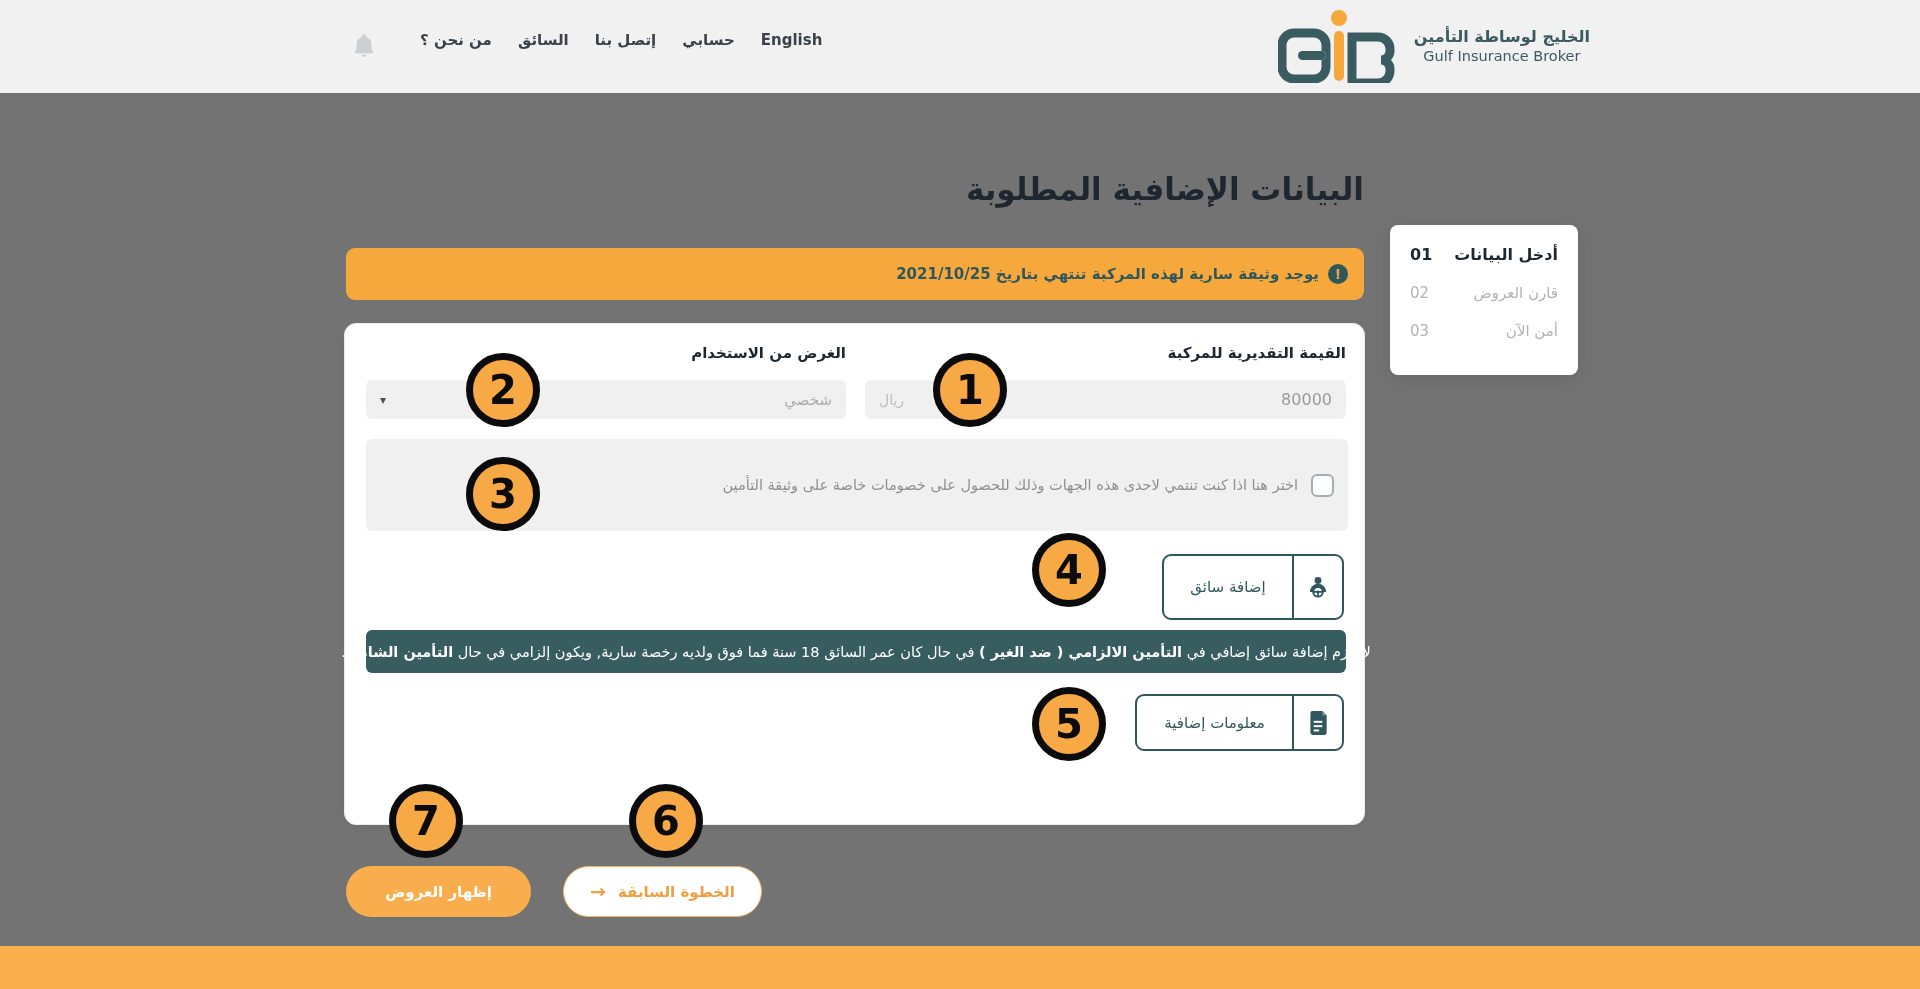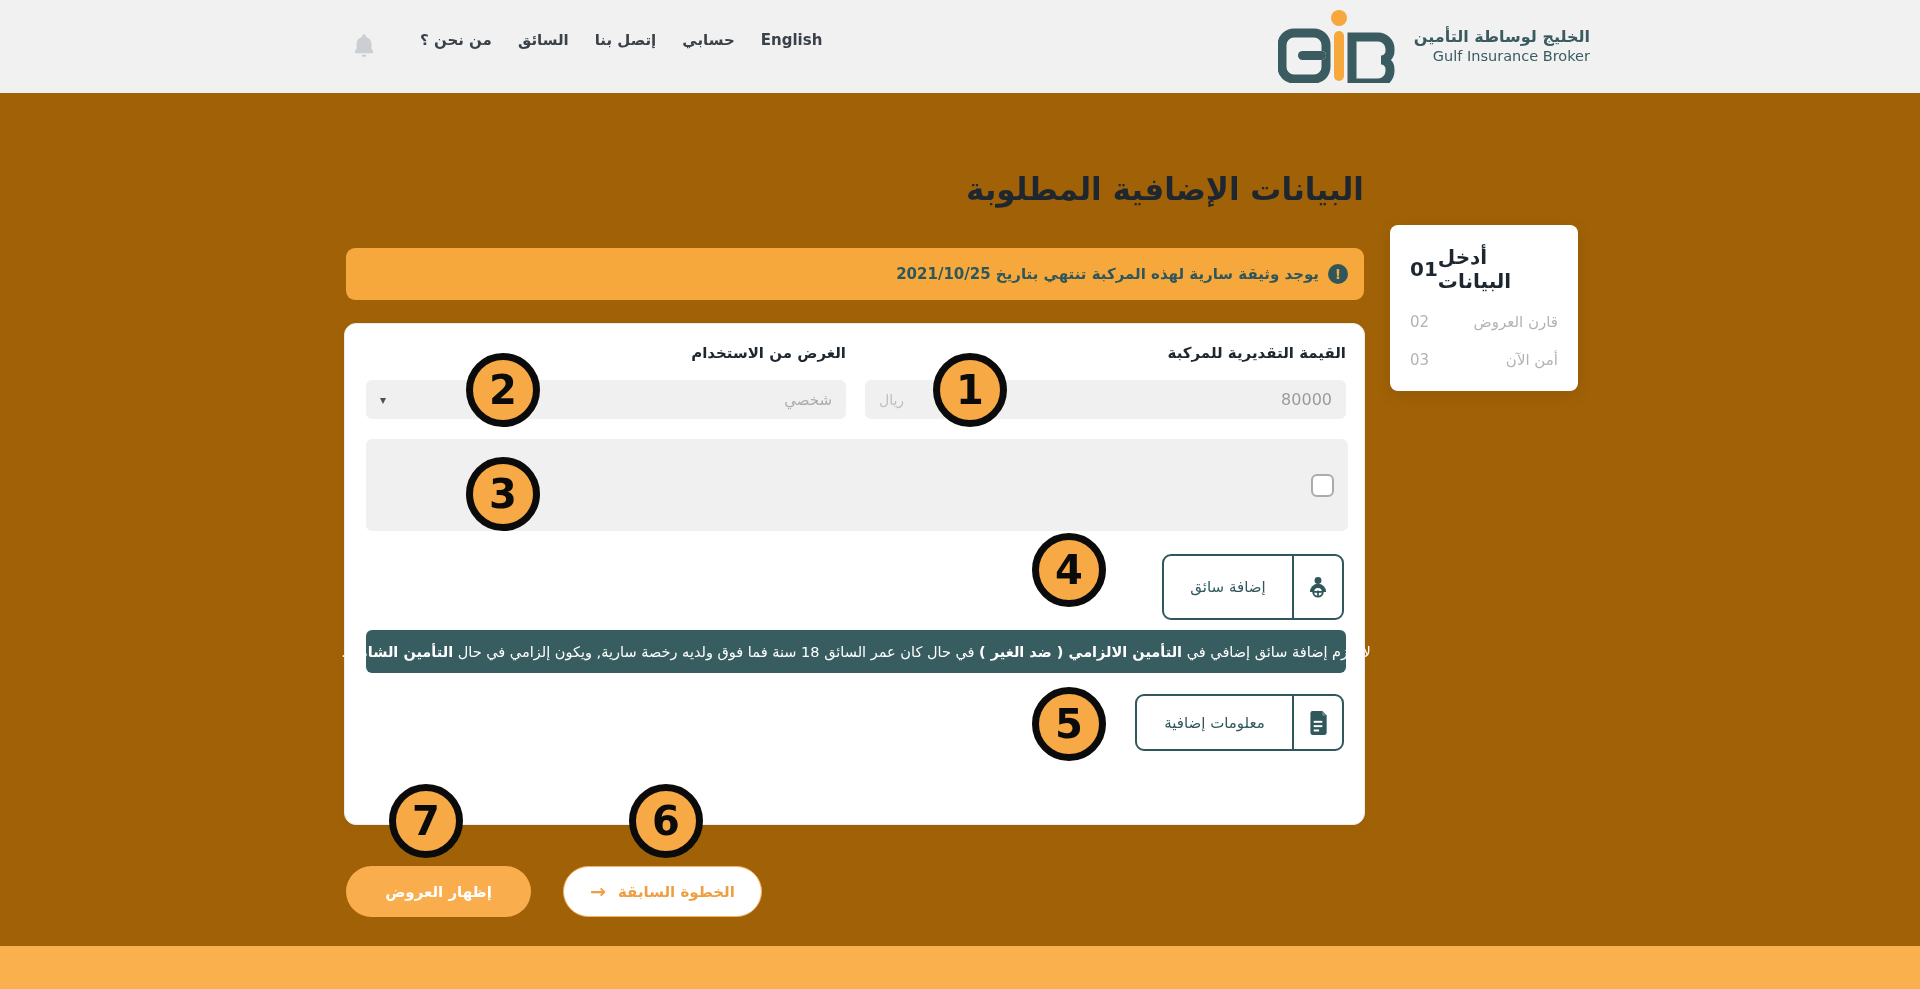--- a/index.html
+++ b/index.html
@@ -6,37 +6,37 @@
   html,body { width:1920px; height:989px; overflow:hidden; background:#fff;
     font-family:"DejaVu Sans", sans-serif; }
 
   
   .header { position:relative; width:1920px; height:93px; background:#F1F1F2; direction:ltr; }
   .bell { position:absolute; left:350px; top:31px; width:28px; height:30px; cursor:pointer; }
   .nav { position:absolute; left:420px; top:0; height:80px; display:flex; align-items:center;
     gap:26px; direction:ltr; }
   .nav a { text-decoration:none; color:#3A4149; font-size:15px; font-weight:700; cursor:pointer; }
   .logo { position:absolute; right:330px; top:9px; display:flex; align-items:center; gap:14px; direction:ltr; }
-  .logo-text { display:flex; flex-direction:column; align-items:flex-end; line-height:1.25; }
+  .logo-text { display:flex; flex-direction:column; align-items:center; line-height:1.25; }
   .logo-ar { color:#3A5C60; font-size:16px; font-weight:700; }
   .logo-en { color:#3A5C60; font-size:14.5px; }
 
   
-  .main { position:relative; width:1920px; height:853px; background:#a16207; }
+  .main { position:relative; width:1920px; height:853px; background:#737373; }
   .page-title { position:absolute; top:78px; right:556px; font-size:31px; font-weight:800;
     color:#1E2730; }
 
   
   .steps { position:absolute; left:1390px; top:132px; width:188px; min-height:150px;
     background:#fff; border-radius:8px; box-shadow:0 4px 16px rgba(0,0,0,0.10);
     padding:20px 20px 22px 20px; display:flex; flex-direction:column; gap:20px; }
   .step { display:flex; flex-direction:row; justify-content:space-between; align-items:center; direction:ltr; }
   .step .num { font-size:15px; }
   .step .lbl { font-size:15px; }
-  .step.active .num, .step.active .lbl { color:#1E2730; font-weight:800; font-size:20px; }
+  .step.active .num, .step.active .lbl { color:#1E2730; font-weight:800; font-size:16px; }
   .step.inactive .num, .step.inactive .lbl { color:#B3B3B3; font-weight:400; }
 
   
   .alert { position:absolute; left:346px; top:155px; width:1018px; height:52px;
     background:#F6A83C; border-radius:9px; display:flex; align-items:center;
     padding:0 16px; gap:9px; direction:rtl; }
   .alert-icon { width:20px; height:20px; border-radius:50%; background:#2F575B; color:#F6A83C;
     font-size:14px; font-weight:800; display:flex; align-items:center; justify-content:center; flex:0 0 auto; }
   .alert-text { color:#2F575B; font-size:15px; font-weight:700; }
 
@@ -166,20 +166,21 @@
       <span class="unit">ريال</span>
     </div>
 
     <div class="sbox">
       <span class="sel">شخصي</span>
       <span class="caret">▾</span>
     </div>
 
     <div class="chk-block">
       <span class="chk" role="checkbox" aria-checked="false"></span>
+      <span class="chk-text">اختر هنا اذا كنت تنتمي لاحدى هذه الجهات وذلك للحصول على خصومات خاصة على وثيقة التأمين</span>
     </div>
 
     <div class="teal-btn btn-driver">
       <span class="icon-cell">
         <svg width="26" height="26" viewBox="0 0 24 24">
           <circle cx="12" cy="6" r="3.2" fill="#2F575C"></circle>
           <path d="M4.5 16.5a7.5 7.5 0 0 1 15 0z" fill="#2F575C"></path>
           <circle cx="12" cy="16.5" r="4.4" fill="#fff" stroke="#2F575C" stroke-width="1.8"></circle>
           <circle cx="12" cy="16.5" r="1.3" fill="#2F575C"></circle>
           <path d="M7.8 16.5h8.4M12 16.5v4" stroke="#2F575C" stroke-width="1.6"></path>

